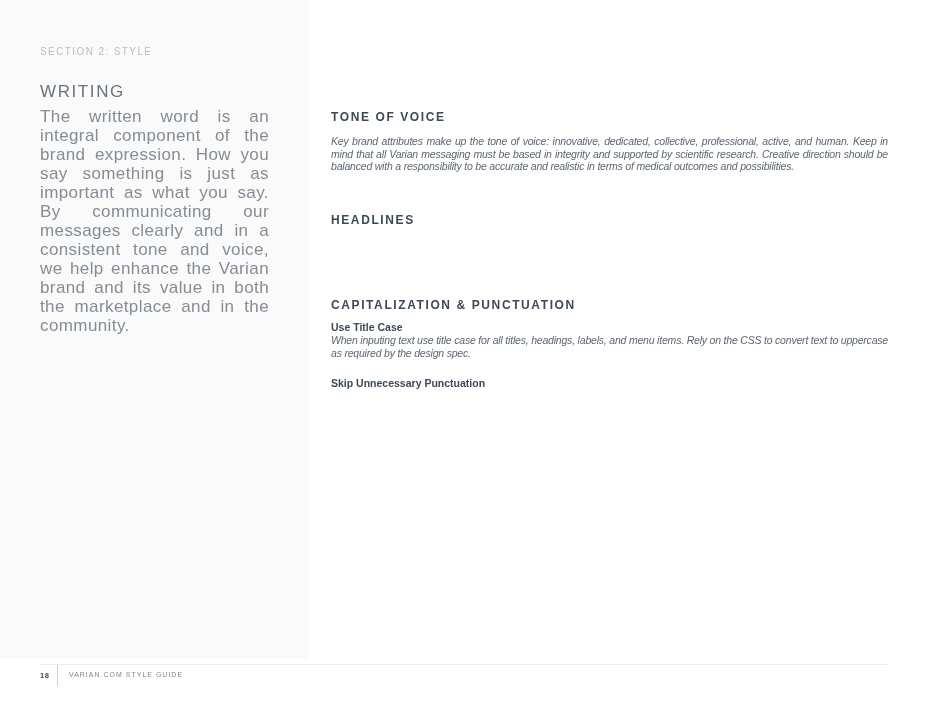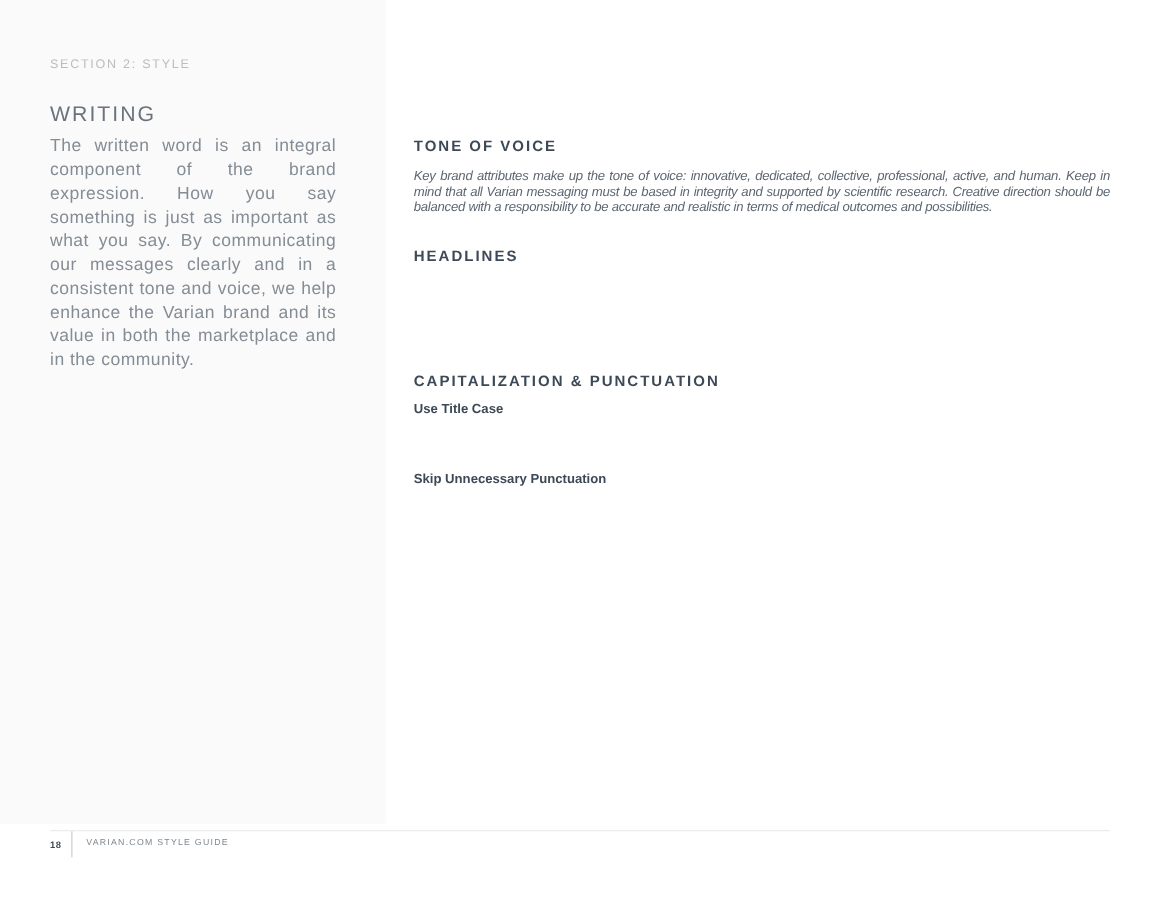--- a/index.html
+++ b/index.html
@@ -17,21 +17,21 @@
     font-size:10px; letter-spacing:1.4px; font-weight:normal;
     color:#b9bdc2;
   }
   .title {
     position:absolute; left:40px; top:82px;
     font-size:17px; letter-spacing:1.6px; font-weight:normal;
     color:#6a727c;
   }
   .sidebar-body {
     position:absolute; left:40px; top:107px; width:229px;
-    font-size:14px; line-height:19px; letter-spacing:0.4px;
+    font-size:17px; line-height:19px; letter-spacing:0.4px;
     color:#848c95; text-align:justify;
   }
   .main {
     position:absolute; left:331px; top:0; width:557px; height:617px;
   }
   .sec-heading {
     position:absolute; left:0;
     font-size:12px; font-weight:bold; letter-spacing:1.6px; line-height:14px;
     color:#3d4956;
   }
@@ -71,25 +71,26 @@
     <div class="eyebrow">SECTION 2: STYLE</div>
     <h1 class="title">WRITING</h1>
     <p class="sidebar-body">The written word is an integral component of the brand expression. How you say something is just as important as what you say. By communicating our messages clearly and in a consistent tone and voice, we help enhance the Varian brand and its value in both the marketplace and in the community.</p>
   </aside>
 
   <main class="main">
 
     <h2 class="sec-heading" style="top:110px">TONE OF VOICE</h2>
     <p class="sec-body" style="top:135px">Key brand attributes make up the tone of voice: innovative, dedicated, collective, professional, active, and human. Keep in mind that all Varian messaging must be based in integrity and supported by scientific research. Creative direction should be balanced with a responsibility to be accurate and realistic in terms of medical outcomes and possibilities.</p>
 
-    <h2 class="sec-heading" style="top:198px">HEADLINES</h2>
+    <h2 class="sec-heading" style="top:213px">HEADLINES</h2>
 
     <h2 class="sec-heading" style="top:298px">CAPITALIZATION &amp; PUNCTUATION</h2>
 
     <h3 class="sub-heading" style="top:321px">Use Title Case</h3>
+    <p class="sec-body" style="top:334px">When inputing text use title case for all titles, headings, labels, and menu items. Rely on the CSS to convert text to uppercase as required by the design spec.</p>
 
     <h3 class="sub-heading" style="top:377px">Skip Unnecessary Punctuation</h3>
 
   </main>
 
   <div class="footer-rule"></div>
   <div class="footer-page-number">18</div>
   <div class="footer-divider"></div>
   <div class="footer-label">VARIAN.COM STYLE GUIDE</div>
 

